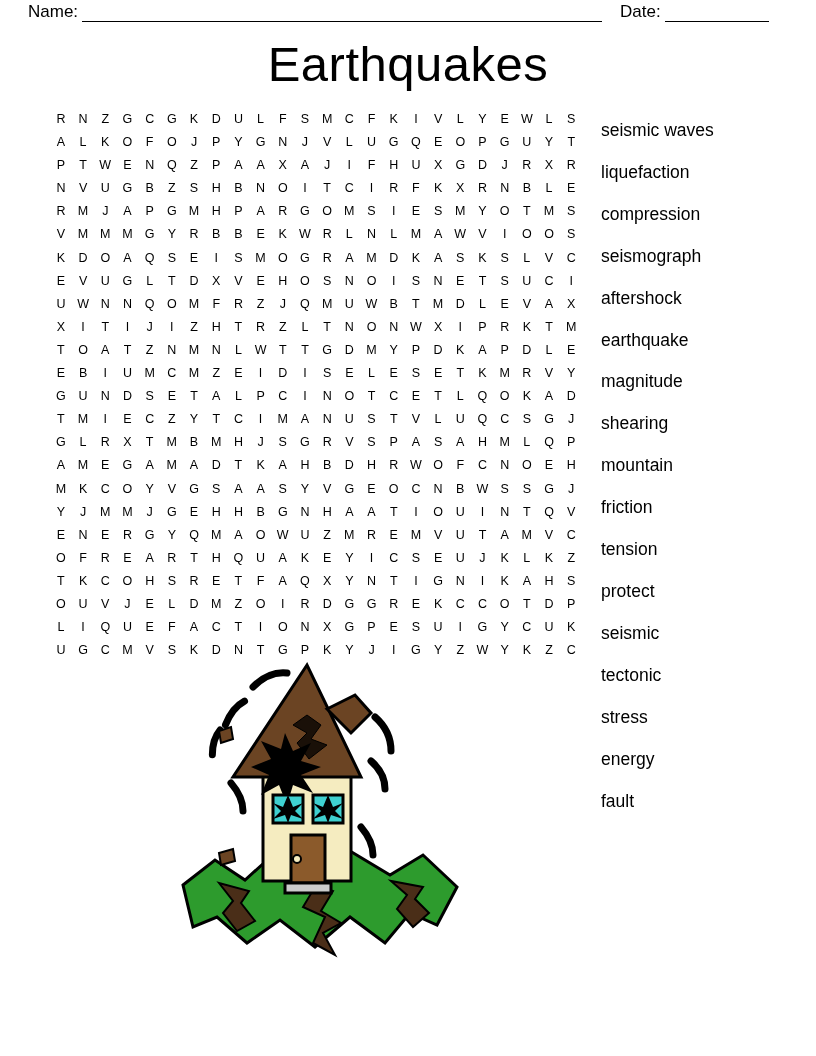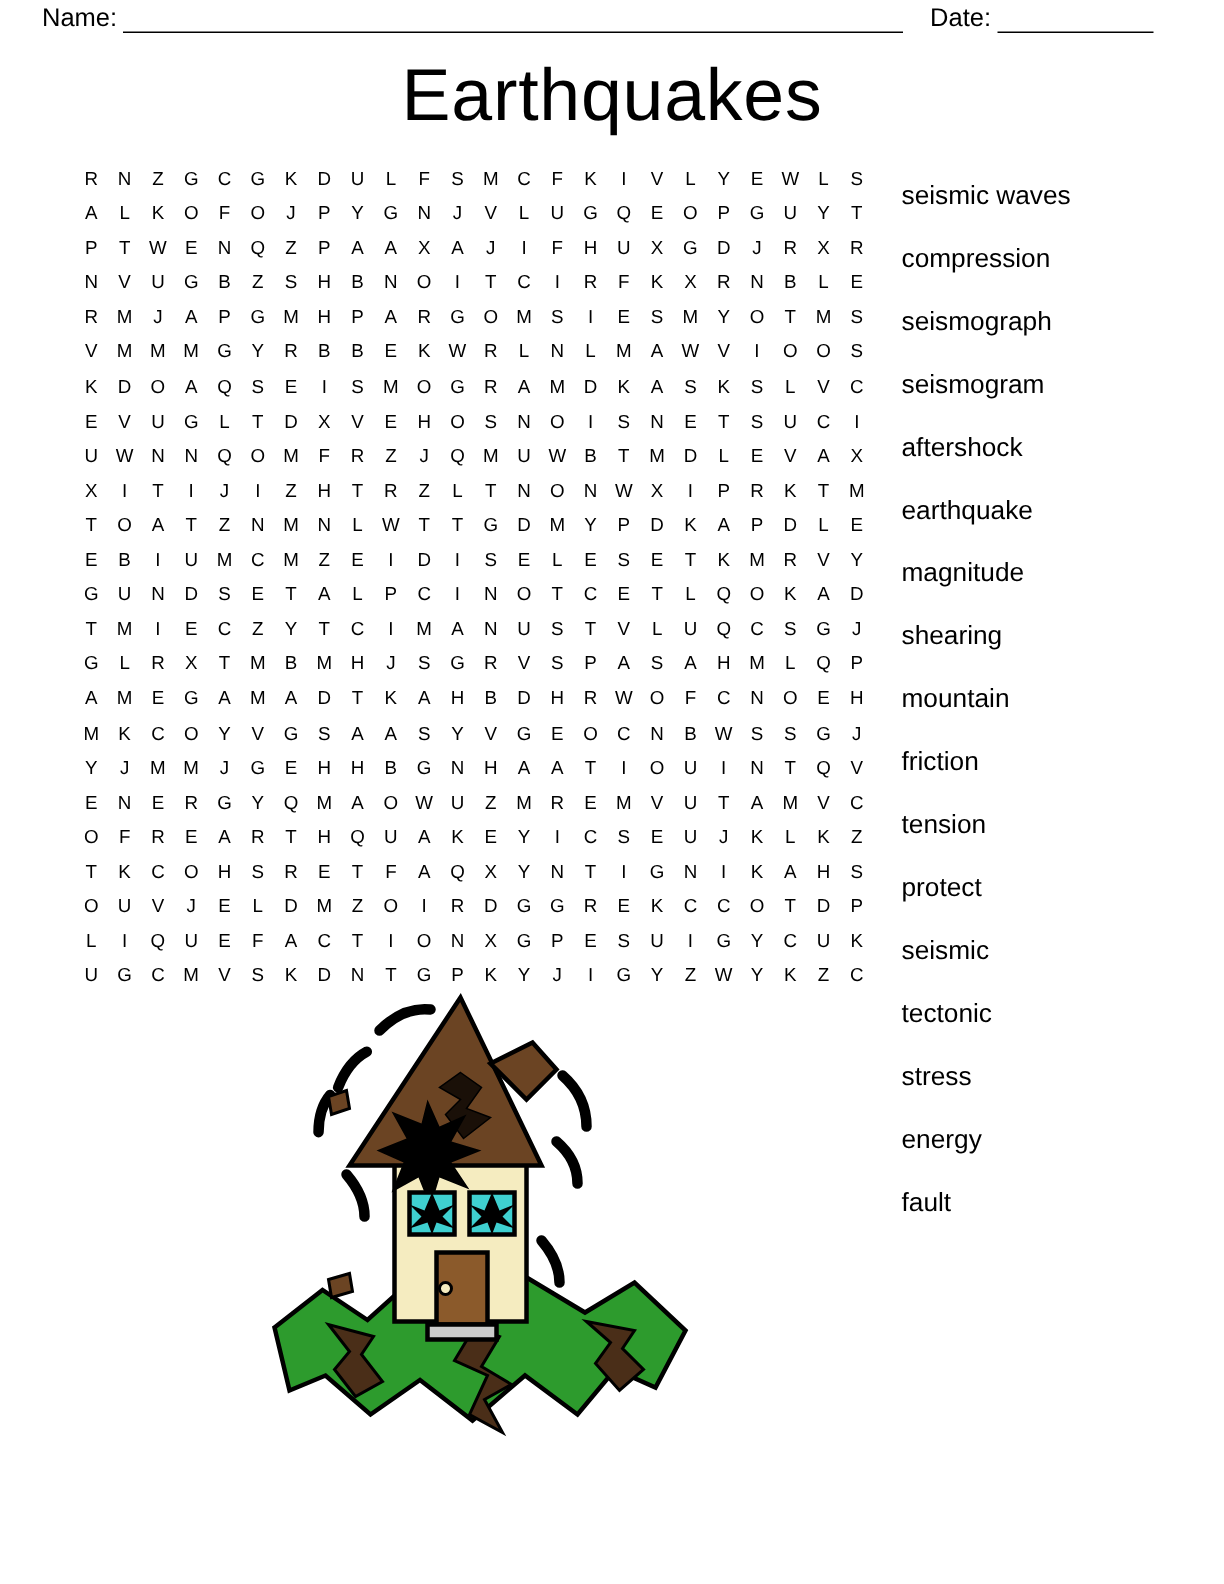--- a/index.html
+++ b/index.html
@@ -685,23 +685,23 @@
       <div class="cell">Z</div>
       <div class="cell">W</div>
       <div class="cell">Y</div>
       <div class="cell">K</div>
       <div class="cell">Z</div>
       <div class="cell">C</div>
     </div>
 
   <div class="wordlist" id="wordlist">
       <div class="word">seismic waves</div>
+      <div class="word">liquefaction</div>
       <div class="word">compression</div>
       <div class="word">seismograph</div>
-      <div class="word">seismogram</div>
       <div class="word">aftershock</div>
       <div class="word">earthquake</div>
       <div class="word">magnitude</div>
       <div class="word">shearing</div>
       <div class="word">mountain</div>
       <div class="word">friction</div>
       <div class="word">tension</div>
       <div class="word">protect</div>
       <div class="word">seismic</div>
       <div class="word">tectonic</div>

